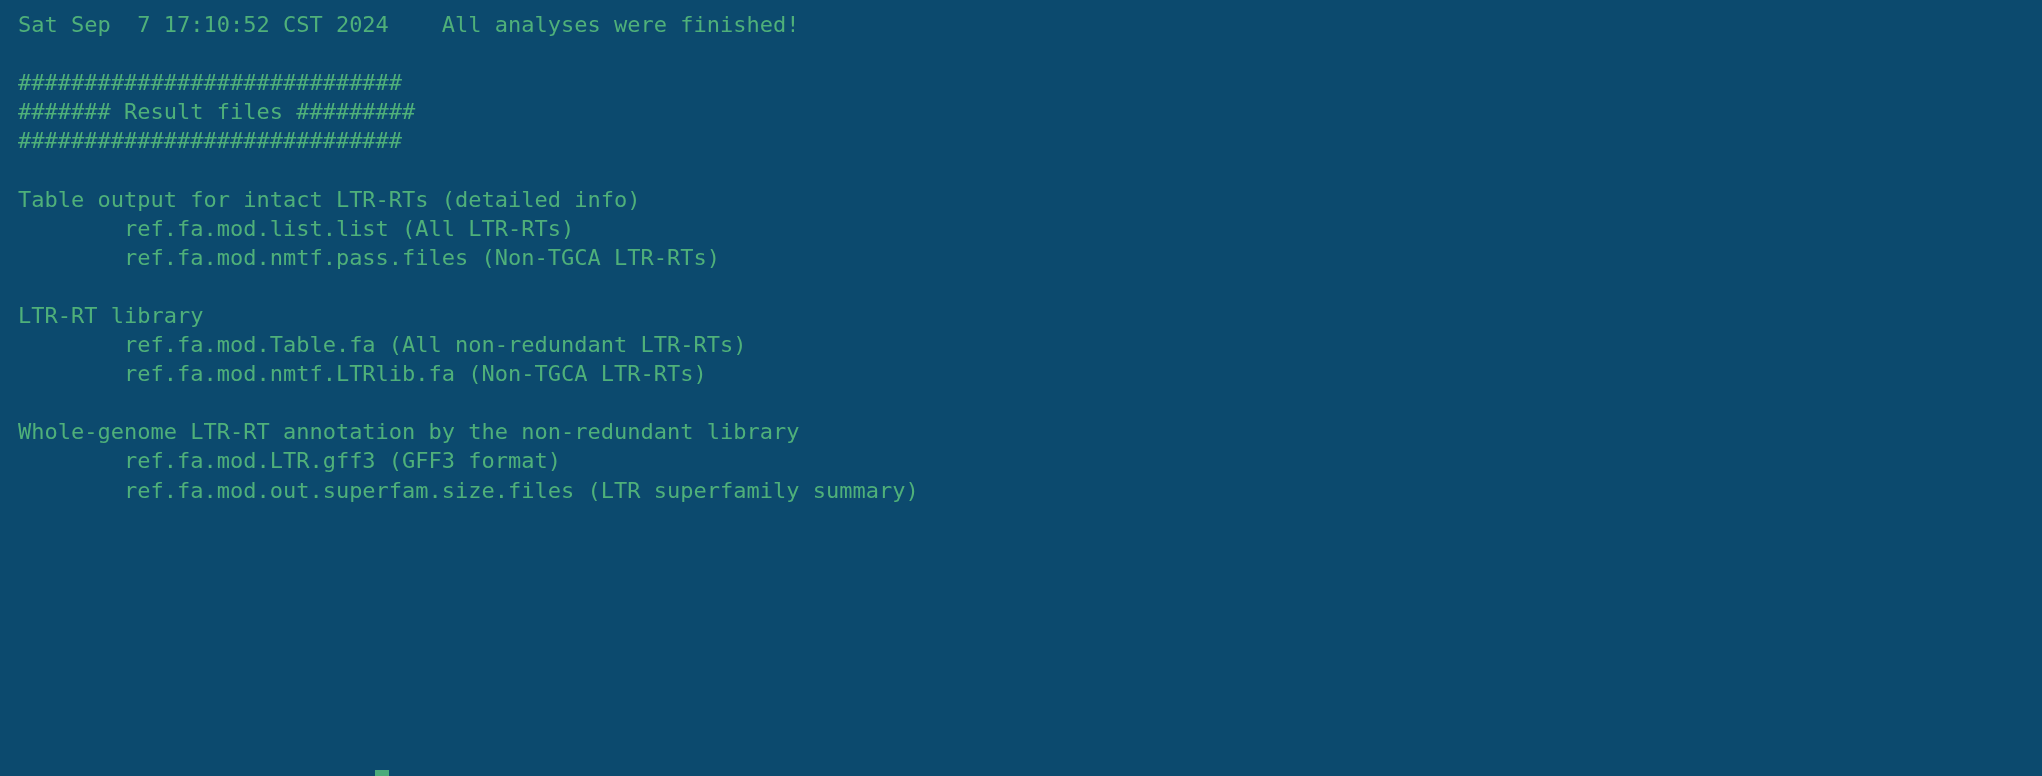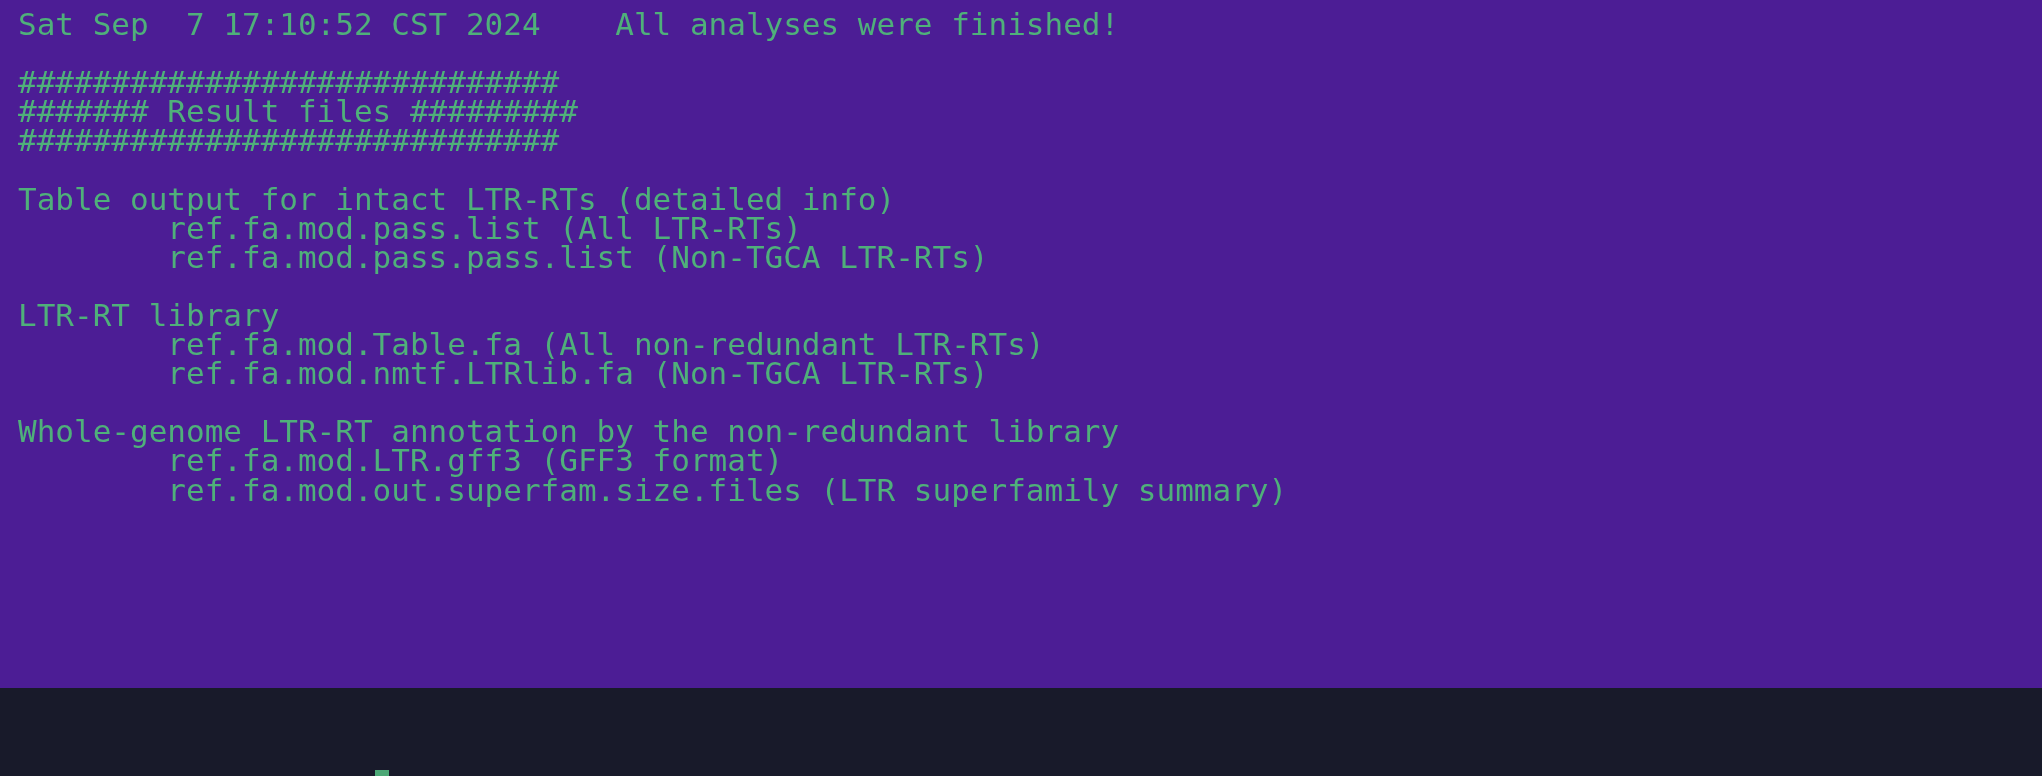--- a/index.html
+++ b/index.html
@@ -9,26 +9,26 @@
     background: #181a2a;
   }
   body {
     width: 2042px;
     height: 776px;
     overflow: hidden;
   }
   #terminal {
     position: relative;
     width: 2042px;
-    height: 688px;
-    background: #4c1d95;
+    height: 776px;
+    background: #0c4a6e;
     box-sizing: border-box;
     padding: 10px 0 0 18px;
     font-family: "DejaVu Sans Mono", "Liberation Mono", monospace;
-    font-size: 31px;
+    font-size: 22px;
     line-height: 29.1px;
     letter-spacing: 0px;
     color: #4fb07a;
     -webkit-font-smoothing: antialiased;
   }
   .line {
     white-space: pre;
     height: 29.1px;
     color: #4fb07a;
   }
@@ -50,22 +50,22 @@
 
 <div id="terminal">
 
   <div class="line">Sat Sep  7 17:10:52 CST 2024    All analyses were finished!</div>
   <div class="line blank"></div>
   <div class="line">#############################</div>
   <div class="line">####### Result files #########</div>
   <div class="line">#############################</div>
   <div class="line blank"></div>
   <div class="line">Table output for intact LTR-RTs (detailed info)</div>
-  <div class="line">        ref.fa.mod.pass.list (All LTR-RTs)</div>
-  <div class="line">        ref.fa.mod.pass.pass.list (Non-TGCA LTR-RTs)</div>
+  <div class="line">        ref.fa.mod.list.list (All LTR-RTs)</div>
+  <div class="line">        ref.fa.mod.nmtf.pass.files (Non-TGCA LTR-RTs)</div>
   <div class="line blank"></div>
   <div class="line">LTR-RT library</div>
   <div class="line">        ref.fa.mod.Table.fa (All non-redundant LTR-RTs)</div>
   <div class="line">        ref.fa.mod.nmtf.LTRlib.fa (Non-TGCA LTR-RTs)</div>
   <div class="line blank"></div>
   <div class="line">Whole-genome LTR-RT annotation by the non-redundant library</div>
   <div class="line">        ref.fa.mod.LTR.gff3 (GFF3 format)</div>
   <div class="line">        ref.fa.mod.out.superfam.size.files (LTR superfamily summary)</div>
 
   <div id="cursor"></div>

